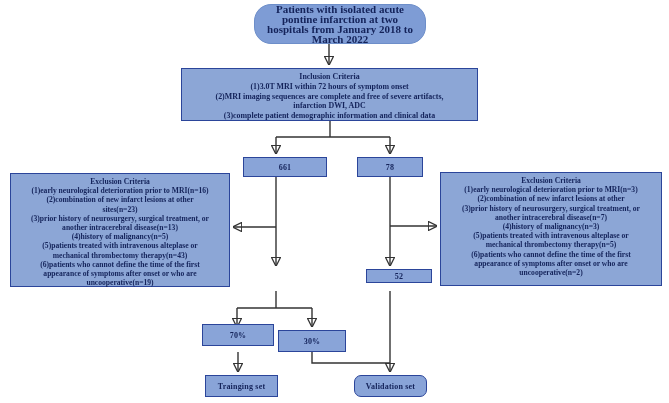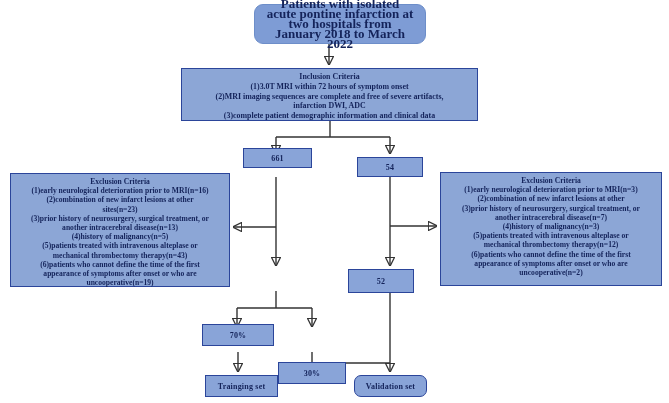--- a/index.html
+++ b/index.html
@@ -11,23 +11,23 @@
   .box{
     position:absolute;box-sizing:border-box;
     background:#89a4d8;border:1.4px solid #2b459a;
     font-weight:bold;color:#14235a;
   }
   .node{
     display:flex;align-items:center;justify-content:center;
     font-size:8px;letter-spacing:.2px;
   }
   .rounded{
-    border-radius:9px;background:#7e9cd5;border:1px solid #6d8ec9;
+    border-radius:17px;background:#7e9cd5;border:1px solid #6d8ec9;
     display:flex;align-items:center;justify-content:center;
-    text-align:center;font-size:13px;font-weight:bold;
+    text-align:center;font-size:11px;font-weight:bold;
     line-height:10px;padding:2px 10px;
   }
   .criteria{
     background:#8ca6d6;padding:3px 5px;font-size:7.6px;line-height:9.2px;
     text-align:center;
   }
   .criteria.incl{line-height:9.8px;font-size:7.9px;}
   .criteria div{white-space:nowrap;}
   svg.connectors{position:absolute;left:0;top:0;pointer-events:none;}
   svg.connectors path{stroke:#333333;stroke-width:1.4;fill:none;}
@@ -87,29 +87,29 @@
   </div>
 
   <div class="box criteria" style="left:440px;top:172px;width:222px;height:114px;">
     <div>Exclusion Criteria</div>
     <div>(1)early neurological deterioration prior to MRI(n=3)</div>
     <div>(2)combination of new infarct lesions at other</div>
     <div>(3)prior history of neurosurgery, surgical treatment, or</div>
     <div>another intracerebral disease(n=7)</div>
     <div>(4)history of malignancy(n=3)</div>
     <div>(5)patients treated with intravenous alteplase or</div>
-    <div>mechanical thrombectomy therapy(n=12)</div>
+    <div>mechanical thrombectomy therapy(n=5)</div>
     <div>(6)patients who cannot define the time of the first</div>
     <div>appearance of symptoms after onset or who are</div>
     <div>uncooperative(n=2)</div>
   </div>
 
-  <div class="box node" style="left:243px;top:148px;width:69px;height:20px;">661</div>
-  <div class="box node" style="left:357px;top:157px;width:66px;height:20px;">54</div>
-  <div class="box node" style="left:348px;top:269px;width:66px;height:24px;">52</div>
+  <div class="box node" style="left:243px;top:157px;width:84px;height:20px;">661</div>
+  <div class="box node" style="left:357px;top:157px;width:66px;height:20px;">78</div>
+  <div class="box node" style="left:366px;top:269px;width:66px;height:14px;">52</div>
 
   <div class="box node" style="left:202px;top:324px;width:72px;height:22px;text-align:right;">70%</div>
-  <div class="box node" style="left:278px;top:330px;width:68px;height:22px;margin-top:32px;">30%</div>
+  <div class="box node" style="left:278px;top:330px;width:68px;height:22px;">30%</div>
 
   <div class="box node" style="left:205px;top:375px;width:73px;height:22px;">Trainging set</div>
   <div class="box node" style="left:354px;top:375px;width:73px;height:22px;border-radius:7px;">Validation set</div>
 
 </div>
 
 </body></html>

